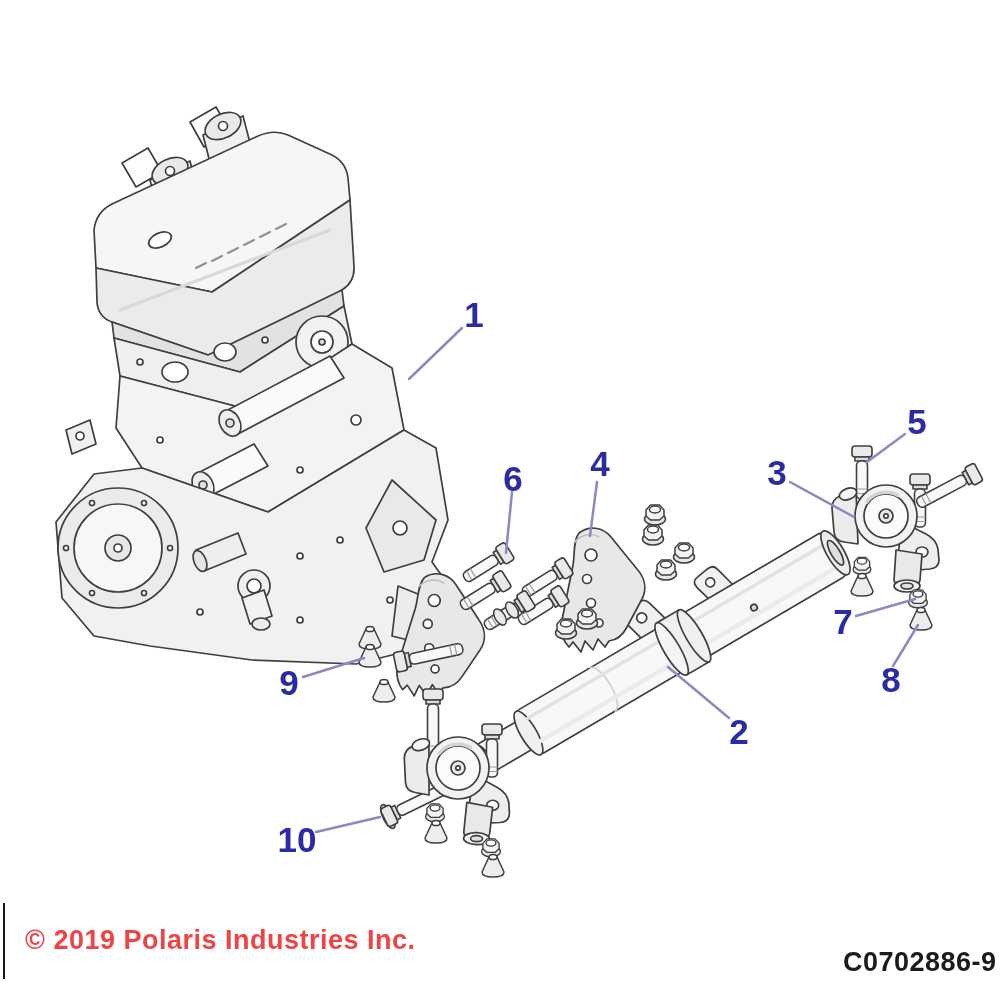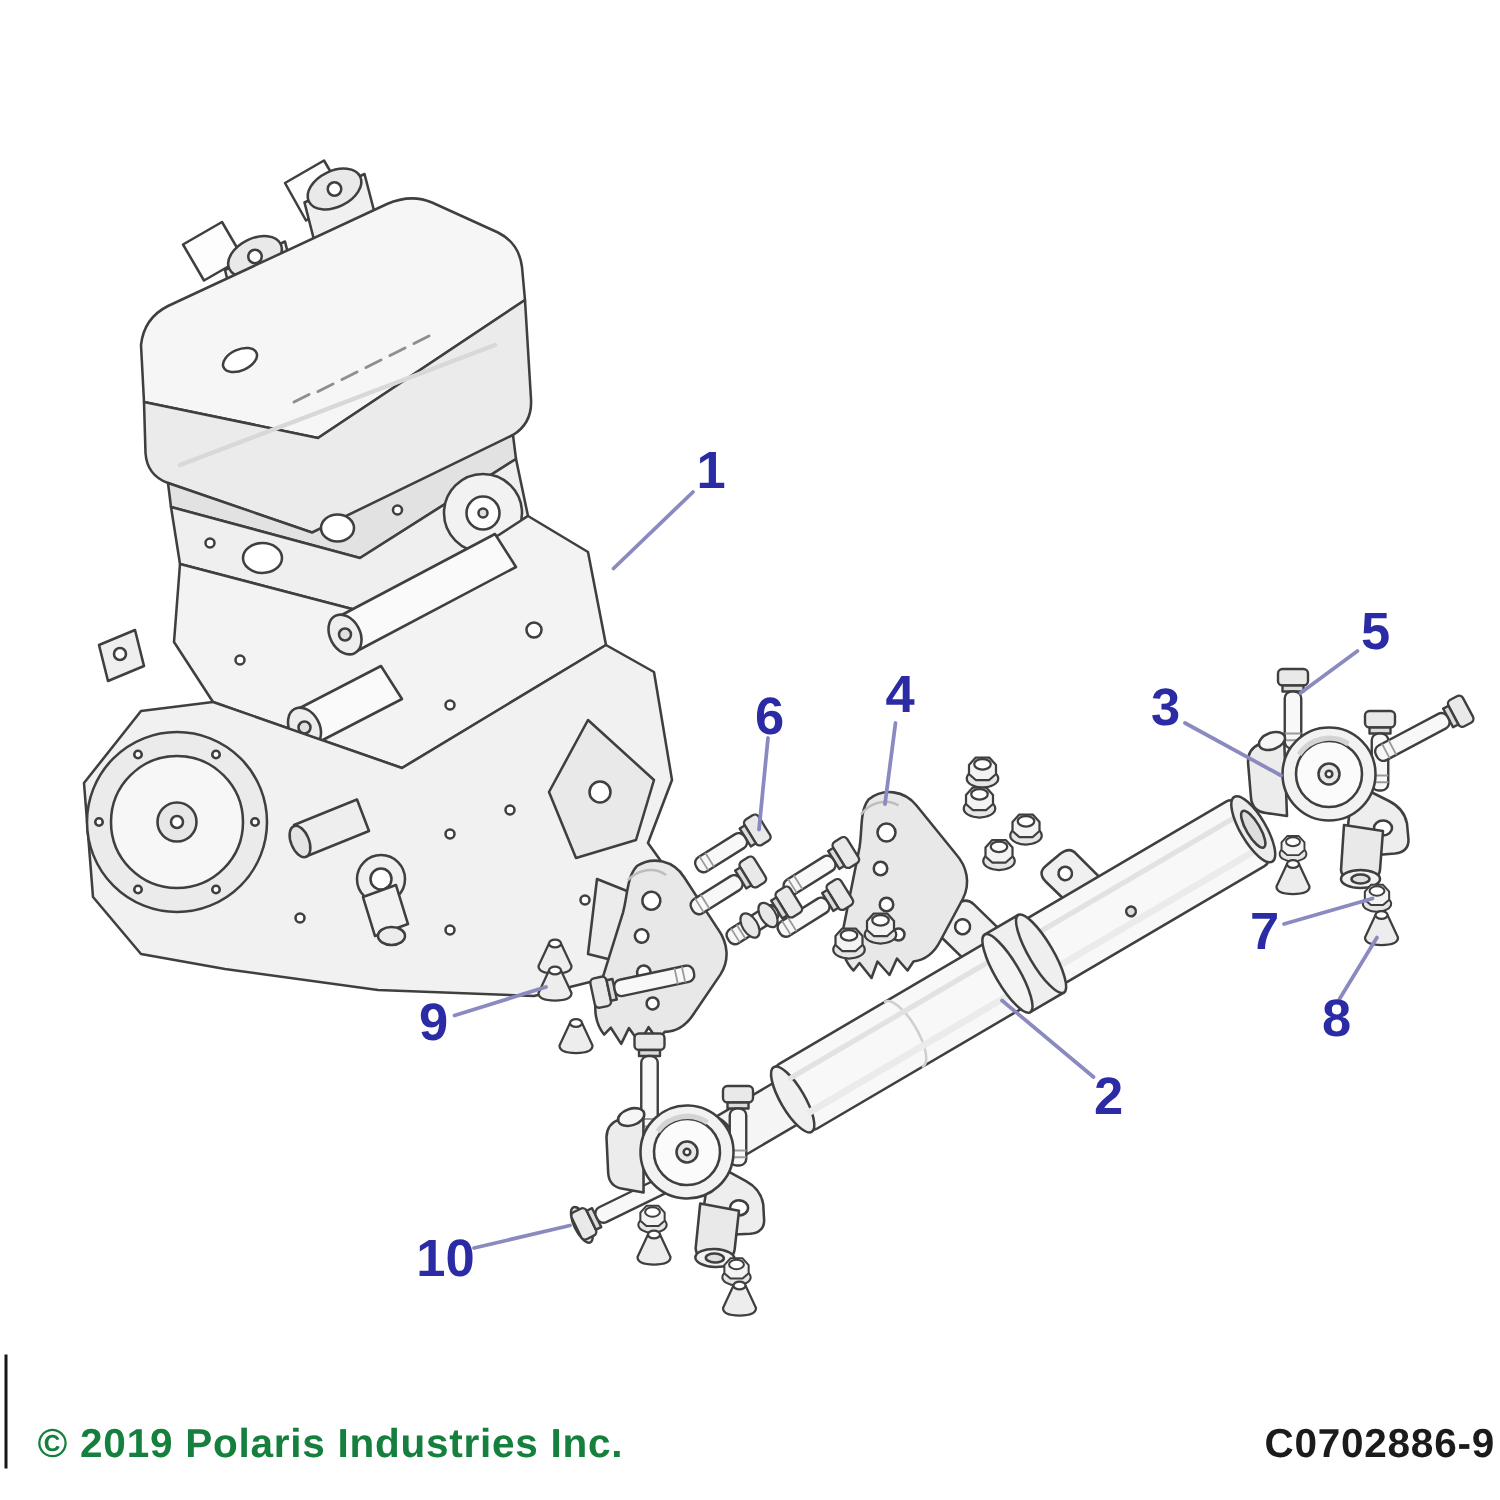--- a/index.html
+++ b/index.html
@@ -3,22 +3,22 @@
 <meta charset="utf-8">
 <style>
   html,body{margin:0;padding:0;}
   body{
     width:1000px;height:1000px;background:#ffffff;overflow:hidden;position:relative;
     font-family:"Liberation Sans", sans-serif;
   }
   .diagram-wrap{position:absolute;left:0;top:0;width:1000px;height:1000px;}
   svg{display:block;}
   .footer-copyright{
-    position:absolute;left:25px;top:947px;font-size:27px;font-weight:700;
-    color:#15803d;letter-spacing:0.5px;white-space:nowrap;
+    position:absolute;left:25px;top:925px;font-size:27px;font-weight:700;
+    color:#ef4444;letter-spacing:0.5px;white-space:nowrap;
   }
   .footer-partnumber{
     position:absolute;left:843px;top:947px;font-size:27px;font-weight:700;
     color:#1b1b1b;letter-spacing:0.5px;white-space:nowrap;
   }
   .border-left-line{
     position:absolute;left:3px;top:903px;width:2px;height:76px;background:#161616;
   }
   text.callout{
     font-family:"Liberation Sans", sans-serif;

